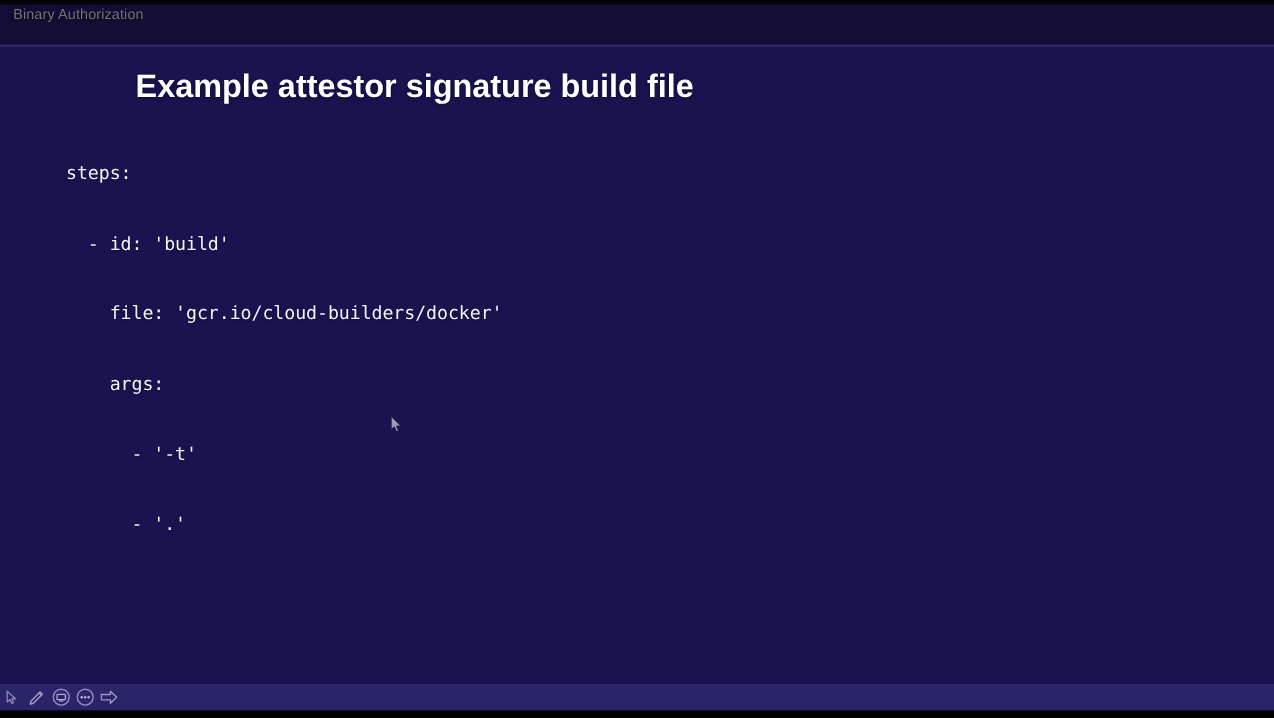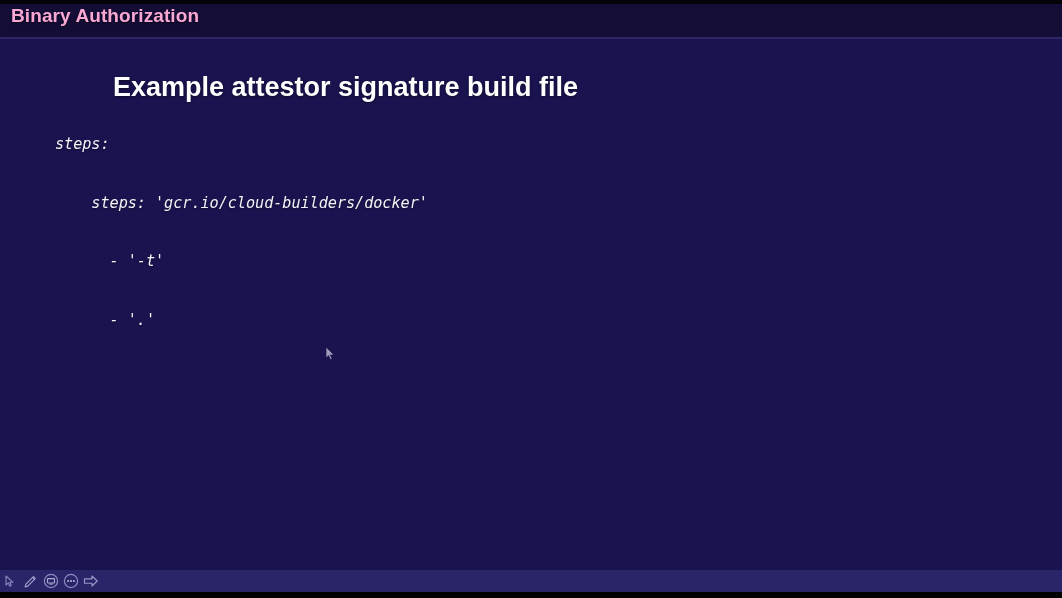--- a/index.html
+++ b/index.html
@@ -37,23 +37,23 @@
     left: 0; top: 4px;
     width: 1062px;
     height: 34px;
     background: #140d36;
   }
 
   .header-title {
     position: absolute;
     left: 11px;
     top: 5px;
-    font-size: 19px;
-    font-weight: bold;
-    color: #f9a8d4;
+    font-size: 12px;
+    font-weight: normal;
+    color: #737373;
     letter-spacing: 0.1px;
     white-space: nowrap;
     text-shadow: 0 1px 2px rgba(0,0,0,0.55);
   }
 
   
   .header-divider {
     position: absolute;
     left: 0; top: 37px;
     width: 1062px;
@@ -64,41 +64,39 @@
 
   .slide-title {
     position: absolute;
     left: 113px;
     top: 57px;
     font-size: 27px;
     font-weight: bold;
     color: #ffffff;
     white-space: nowrap;
     text-shadow: 0 1px 3px rgba(0,0,0,0.5);
-    margin-top: 15px;
   }
 
   
   .code-block {
     position: absolute;
     left: 55px;
     top: 96px;
     width: 1000px;
     font-family: "DejaVu Sans Mono", "Liberation Mono", monospace;
     font-size: 15.2px;
     line-height: 19.5px;
     color: #f2f2f7;
     white-space: pre;
     letter-spacing: -0.05px;
     text-shadow: 0 1px 2px rgba(0,0,0,0.45);
   }
   .code-line {
     height: 19.5px;
     white-space: pre;
-    font-style: italic;
   }
 
   
   .mouse-cursor {
     position: absolute;
     left: 325px;
     top: 347px;
     width: 11px;
     height: 14px;
     pointer-events: none;
@@ -149,21 +147,23 @@
   <div class="top-strip"></div>
 
   <div class="header-band"></div>
   <div class="header-title">Binary Authorization</div>
   <div class="header-divider"></div>
 
   <div class="slide-title">Example attestor signature build file</div>
 
   <div class="code-block">
     <div class="code-line">steps:</div>
-    <div class="code-line">    steps: 'gcr.io/cloud-builders/docker'</div>
+    <div class="code-line">  - id: 'build'</div>
+    <div class="code-line">    file: 'gcr.io/cloud-builders/docker'</div>
+    <div class="code-line">    args:</div>
     <div class="code-line">      - '-t'</div>
     <div class="code-line">      - '.'</div>
     
     
     
     
     
     
     
     

